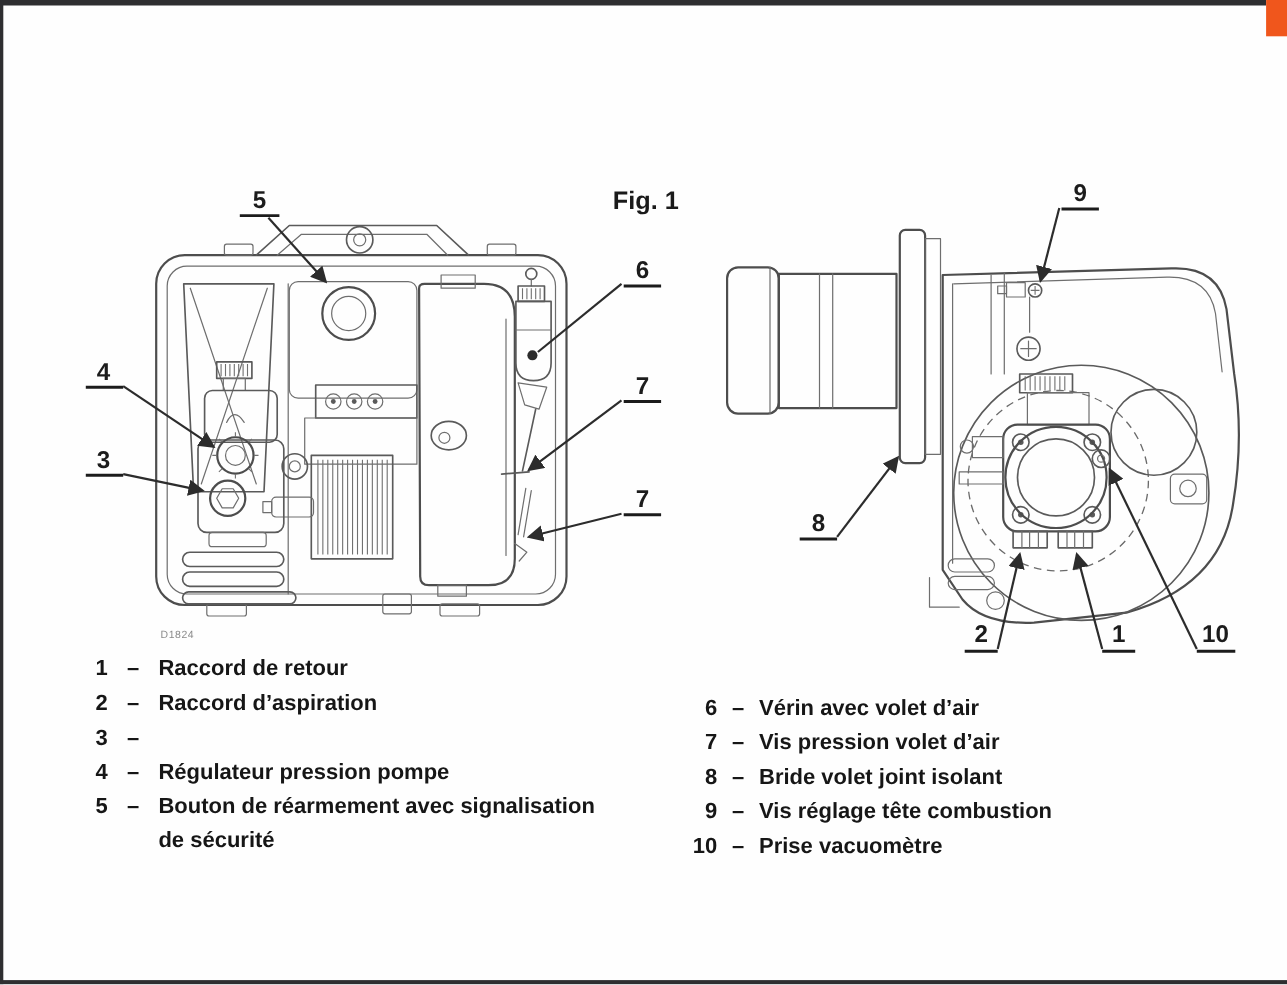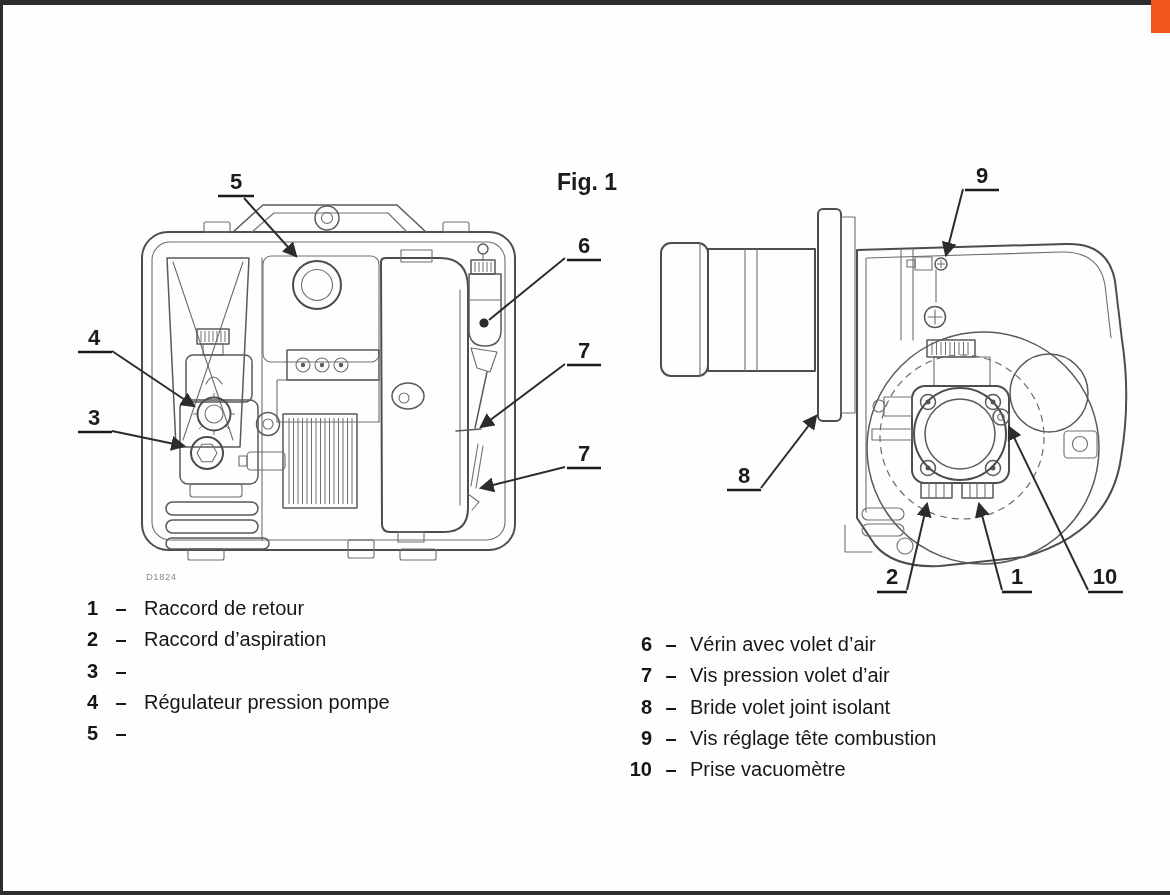--- a/index.html
+++ b/index.html
@@ -24,21 +24,21 @@
   .code{font-family:"Liberation Sans",sans-serif;font-size:9.5px;fill:#8a8a8a;letter-spacing:.5px;}
   
   .legend{position:absolute;font-size:20px;}
   .legend-left{left:76px;top:593px;width:480px;}
   .legend-right{left:600px;top:629px;width:430px;}
   .lrow{display:flex;align-items:flex-start;line-height:31.3px;}
   .lnum{width:22px;text-align:right;font-weight:700;}
   .legend-right .lnum{width:52px;}
   .lsep{width:46px;text-align:center;font-weight:700;}
   .legend-right .lsep{width:38px;}
-  .llab{flex:1;font-weight:400;}
+  .llab{flex:1;font-weight:700;}
   .llab .l2{display:block;}
 </style>
 </head>
 <body>
 
 <div class="page">
 
   <div class="top-bar"></div>
   <div class="left-bar"></div>
   <div class="bottom-bar"></div>
@@ -276,20 +276,21 @@
       <span class="lsep">–</span>
     </div>
     <div class="lrow">
       <span class="lnum">4</span>
       <span class="lsep">–</span>
       <span class="llab">Régulateur pression pompe</span>
     </div>
     <div class="lrow">
       <span class="lnum">5</span>
       <span class="lsep">–</span>
+      <span class="llab"><span>Bouton de réarmement avec signalisation</span><span class="l2">de sécurité</span></span>
     </div>
   </div>
 
   <div class="legend legend-right">
     <div class="lrow">
       <span class="lnum">6</span>
       <span class="lsep">–</span>
       <span class="llab">Vérin avec volet d’air</span>
     </div>
     <div class="lrow">

